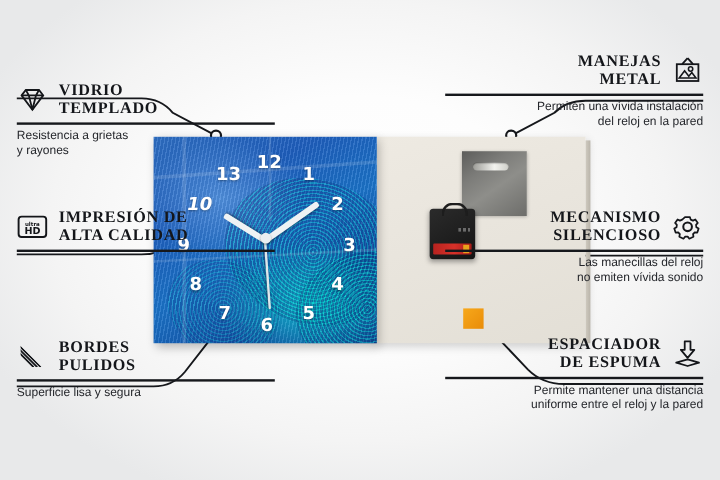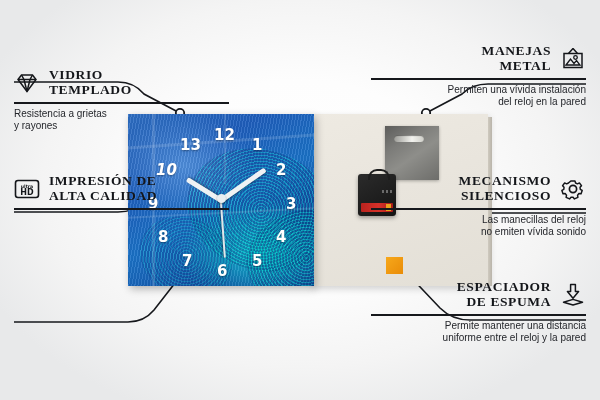--- a/index.html
+++ b/index.html
@@ -200,20 +200,40 @@
           <text x="13" y="11" text-anchor="middle" font-family="DejaVu Sans, sans-serif" font-size="4.6" font-weight="700" fill="#14161a">ultra</text>
           <text x="13" y="18.2" text-anchor="middle" font-family="DejaVu Sans, sans-serif" font-size="8" font-weight="700" fill="#14161a">HD</text>
         </svg>
       </span>
       <span class="co-title">IMPRESIÓN DE
 ALTA CALIDAD</span>
     </div>
     <div class="co-rule"></div>
   </div>
 
+  <div class="callout co-left" style="left:14px;top:282px;">
+    <div class="co-head">
+      <span class="ico">
+        <svg viewBox="0 0 26 24" width="26" height="24">
+          <defs>
+            <clipPath id="tri">
+                <path d="M3 3 L3 21 L21 21 Z"></path>
+              </clipPath>
+          </defs>
+          <g clip-path="url(#tri)" stroke="#14161a" stroke-width="1.5">
+            <path d="M-4 3 L14 21 M-1 3 L17 21 M2 3 L20 21 M5 3 L23 21 M8 3 L26 21 M11 3 L29 21"></path>
+          </g>
+        </svg>
+      </span>
+      <span class="co-title">BORDES
+PULIDOS</span>
+    </div>
+    <div class="co-rule"></div>
+    <div class="co-desc">Superficie lisa y segura</div>
+  </div>
 
   <div class="callout co-right" style="left:371px;top:44px;">
     <div class="co-head">
       <span class="co-title">MANEJAS
 METAL</span>
       <span class="ico">
         <svg viewBox="0 0 26 24" width="26" height="24" fill="none" stroke="#14161a" stroke-width="1.5">
           <path d="M13 1.5 L8.5 6.5 M13 1.5 L17.5 6.5"></path>
           <rect x="4" y="6.5" width="18" height="14"></rect>
           <path d="M6 18 L10.5 12 L14 16.5 L16.5 13.5 L20 18 Z" stroke-width="1.3"></path>

